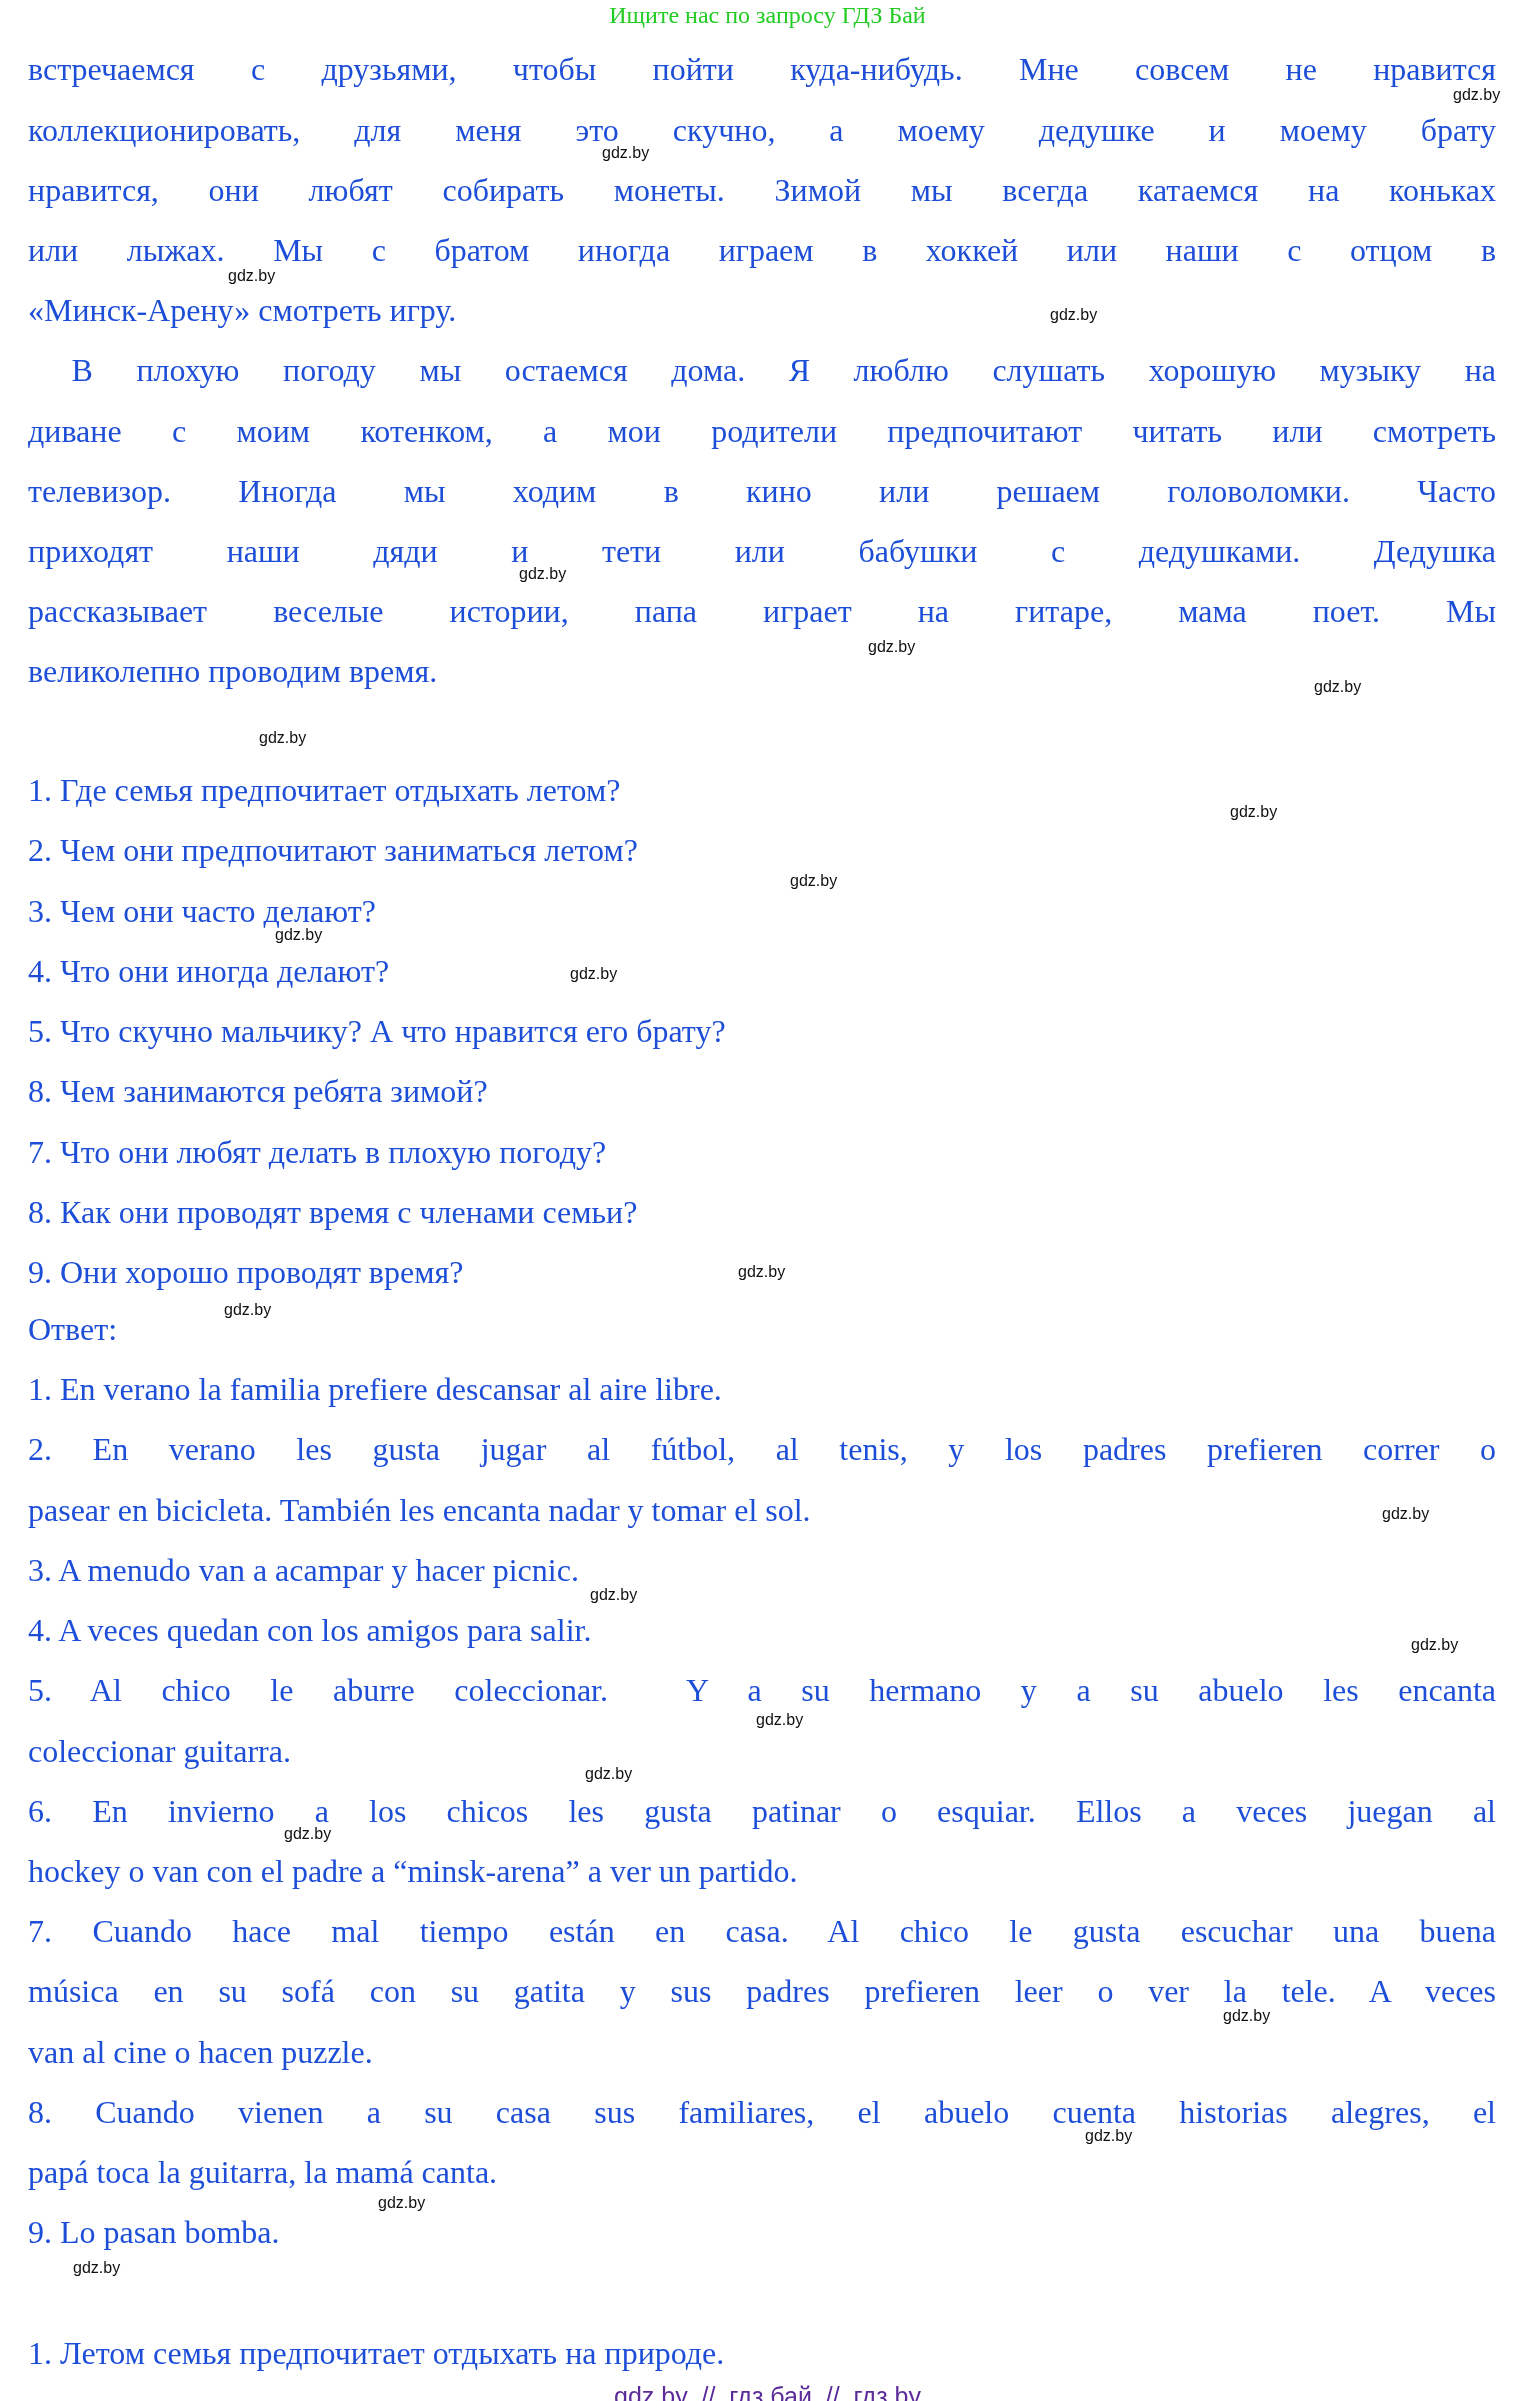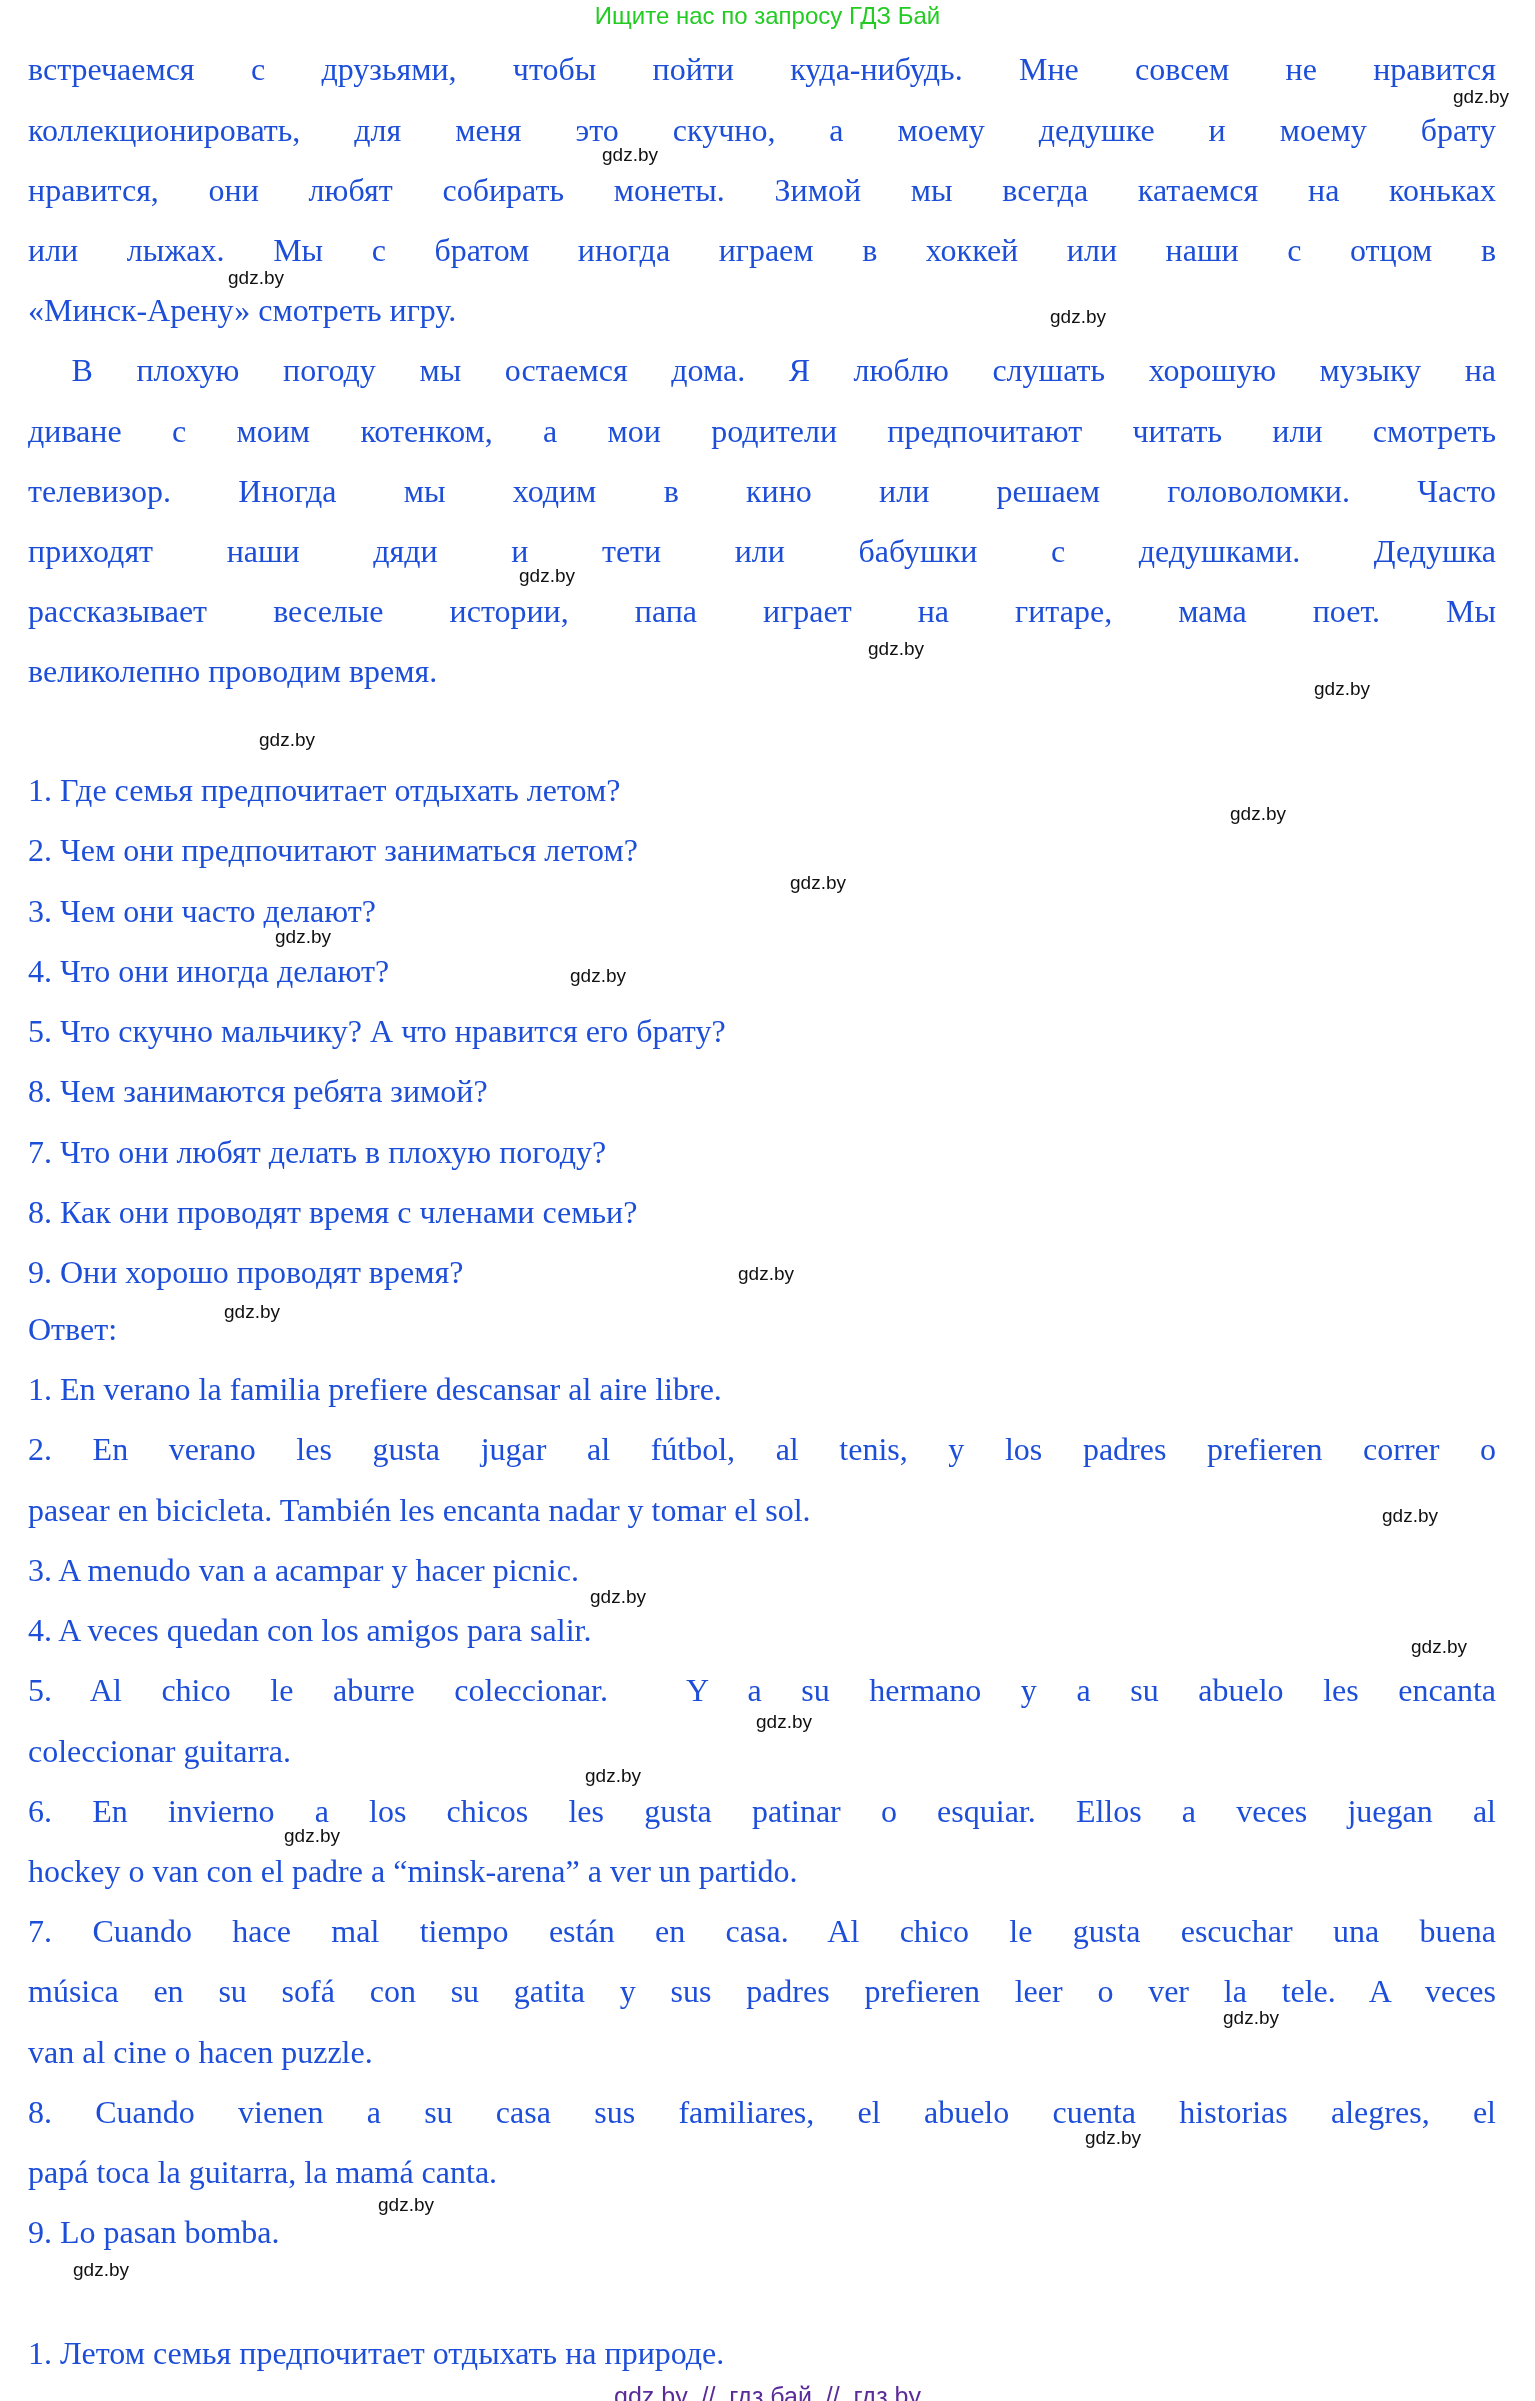--- a/index.html
+++ b/index.html
@@ -1,23 +1,23 @@
 <!DOCTYPE html>
 <html style="font-size:12.4px"><head>
 <meta charset="utf-8">
 <style>
   html, body { margin:0; padding:0; background:#ffffff; }
   body { width:1535px; height:2401px; position:relative; overflow:hidden; }
   .hdr { position:absolute; left:0; width:1535px; top:1.5px; text-align:center;
-         font-family:Liberation Sans, sans-serif; font-size:24px; color:#22cc22; }
+         font-family:Liberation Serif, serif; font-size:24px; color:#22cc22; }
   .ln { position:absolute; left:28px; width:1468px; font-family:"Liberation Serif", serif;
         font-size:32px; line-height:46px; color:#1d4ed8; white-space:nowrap; }
   .just { text-align:justify; text-align-last:justify; }
   .bold { font-weight:normal; }
-  .wm { position:absolute; font-family:"Liberation Sans", sans-serif; font-size:19px; color:#111;text-align:center; }
+  .wm { position:absolute; font-family:"Liberation Sans", sans-serif; font-size:16px; color:#111;text-align:center; }
   .ftr { position:absolute; left:0; width:1535px; top:2382px; text-align:center;
          font-family:"Liberation Sans", sans-serif; font-size:25px; color:#5b2b9a; }
 </style>
 </head>
 <body>
 
 <div class="hdr">Ищите нас по запросу ГДЗ Бай</div>
 
 <div class="ln just" style="top:46px">встречаемся с друзьями, чтобы пойти куда-нибудь. Мне совсем не нравится</div>
 <div class="ln just" style="top:107px">коллекционировать, для меня это скучно, а моему дедушке и моему брату</div>

